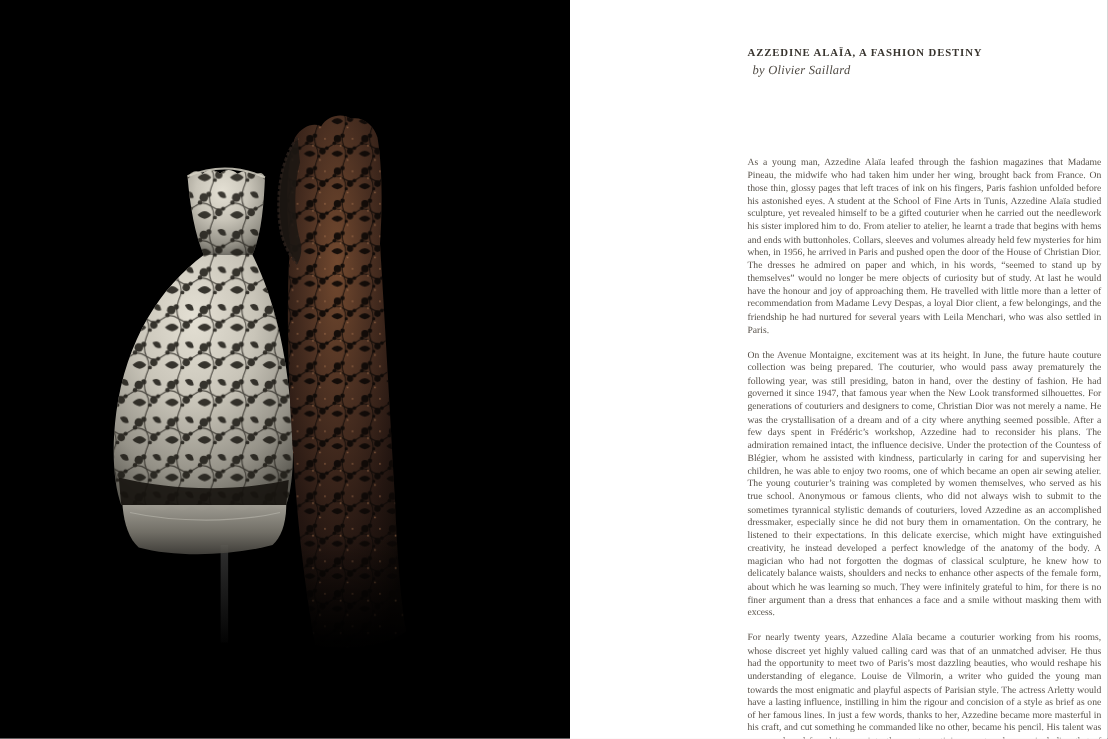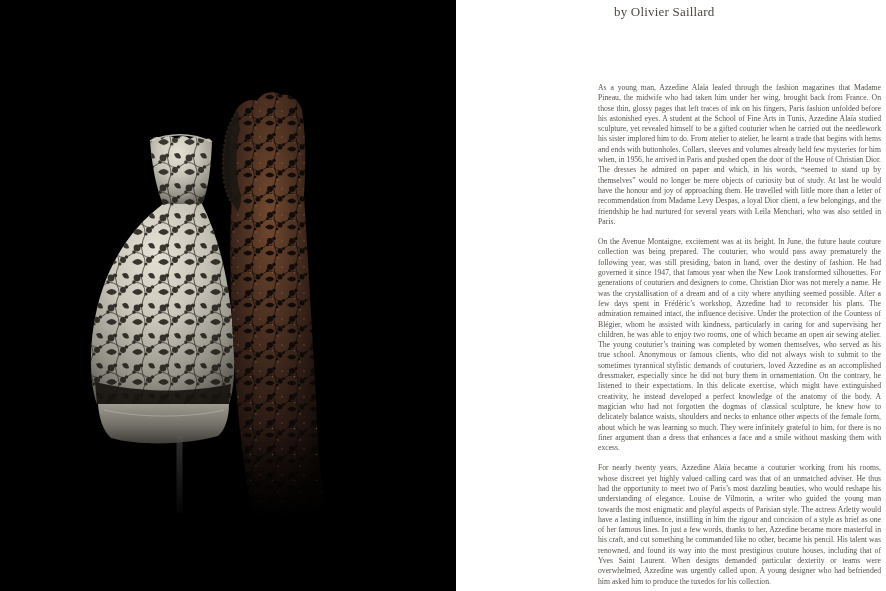--- a/index.html
+++ b/index.html
@@ -26,22 +26,23 @@
   }
   .article-title{
     margin:37px 0 0 0;
     font-size:8.6px;
     font-weight:700;
     letter-spacing:0.7px;
     color:#38342e;
     font-family:"Liberation Serif", serif;
   }
   .article-byline{
-    margin:4px 0 0 16px;
-    font-size:13px;
+    margin:4px 0 0 4px;
+    font-style:italic;
+    font-size:10px;
     color:#4e4942;
     letter-spacing:0.2px;
   }
   .article-body{
     margin-top:63px;
     font-size:7.7px;
     line-height:10.3px;
     color:#575149;
     text-align:justify;
   }
@@ -164,20 +165,21 @@
         <path d="M238 110 C227 124 222 146 223 170 C224 191 230 203 238 211" stroke="#2a211b" stroke-width="2.2" fill="none" opacity="0.8" stroke-dasharray="3 1.6"></path>
 
         <rect x="222" y="428" width="112" height="100" fill="url(#fadeB)"></rect>
       </g>
     </svg>
   </figure>
 
   <section class="page">
     <div class="page-content">
       <header>
+        <h1 class="article-title">AZZEDINE ALAÏA, A FASHION DESTINY</h1>
         <p class="article-byline">by Olivier Saillard</p>
       </header>
       <div class="article-body">
         <p>As a young man, Azzedine Alaïa leafed through the fashion magazines that Madame Pineau, the midwife who had taken him under her wing, brought back from France. On those thin, glossy pages that left traces of ink on his fingers, Paris fashion unfolded before his astonished eyes. A student at the School of Fine Arts in Tunis, Azzedine Alaïa studied sculpture, yet revealed himself to be a gifted couturier when he carried out the needlework his sister implored him to do. From atelier to atelier, he learnt a trade that begins with hems and ends with buttonholes. Collars, sleeves and volumes already held few mysteries for him when, in 1956, he arrived in Paris and pushed open the door of the House of Christian Dior. The dresses he admired on paper and which, in his words, “seemed to stand up by themselves” would no longer be mere objects of curiosity but of study. At last he would have the honour and joy of approaching them. He travelled with little more than a letter of recommendation from Madame Levy Despas, a loyal Dior client, a few belongings, and the friendship he had nurtured for several years with Leila Menchari, who was also settled in Paris.</p>
         <p>On the Avenue Montaigne, excitement was at its height. In June, the future haute couture collection was being prepared. The couturier, who would pass away prematurely the following year, was still presiding, baton in hand, over the destiny of fashion. He had governed it since 1947, that famous year when the New Look transformed silhouettes. For generations of couturiers and designers to come, Christian Dior was not merely a name. He was the crystallisation of a dream and of a city where anything seemed possible. After a few days spent in Frédéric’s workshop, Azzedine had to reconsider his plans. The admiration remained intact, the influence decisive. Under the protection of the Countess of Blégier, whom he assisted with kindness, particularly in caring for and supervising her children, he was able to enjoy two rooms, one of which became an open air sewing atelier. The young couturier’s training was completed by women themselves, who served as his true school. Anonymous or famous clients, who did not always wish to submit to the sometimes tyrannical stylistic demands of couturiers, loved Azzedine as an accomplished dressmaker, especially since he did not bury them in ornamentation. On the contrary, he listened to their expectations. In this delicate exercise, which might have extinguished creativity, he instead developed a perfect knowledge of the anatomy of the body. A magician who had not forgotten the dogmas of classical sculpture, he knew how to delicately balance waists, shoulders and necks to enhance other aspects of the female form, about which he was learning so much. They were infinitely grateful to him, for there is no finer argument than a dress that enhances a face and a smile without masking them with excess.</p>
         <p>For nearly twenty years, Azzedine Alaïa became a couturier working from his rooms, whose discreet yet highly valued calling card was that of an unmatched adviser. He thus had the opportunity to meet two of Paris’s most dazzling beauties, who would reshape his understanding of elegance. Louise de Vilmorin, a writer who guided the young man towards the most enigmatic and playful aspects of Parisian style. The actress Arletty would have a lasting influence, instilling in him the rigour and concision of a style as brief as one of her famous lines. In just a few words, thanks to her, Azzedine became more masterful in his craft, and cut something he commanded like no other, became his pencil. His talent was renowned, and found its way into the most prestigious couture houses, including that of Yves Saint Laurent. When designs demanded particular dexterity or teams were overwhelmed, Azzedine was urgently called upon. A young designer who had befriended him asked him to produce the tuxedos for his collection.</p>
       </div>
     </div>
   </section>
 

